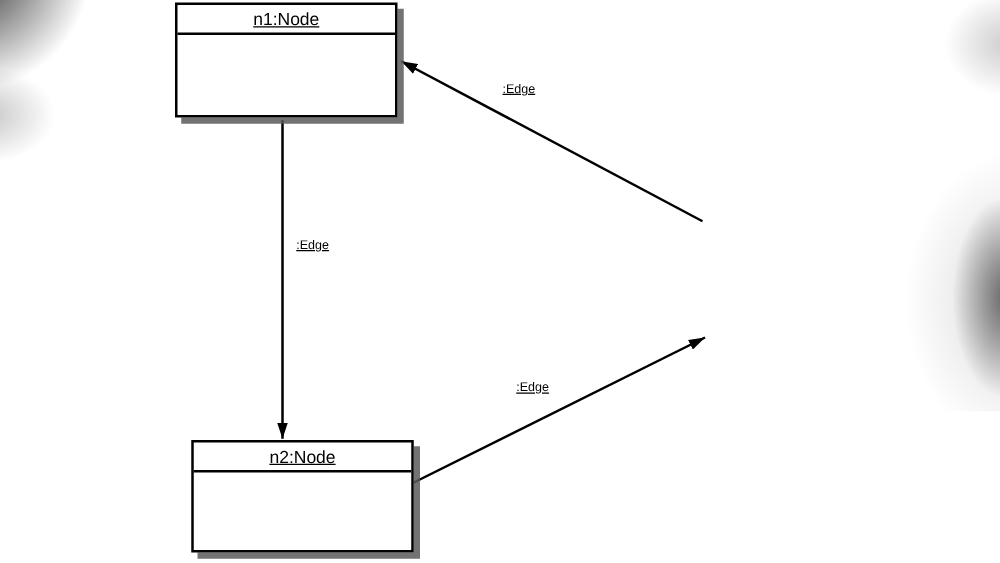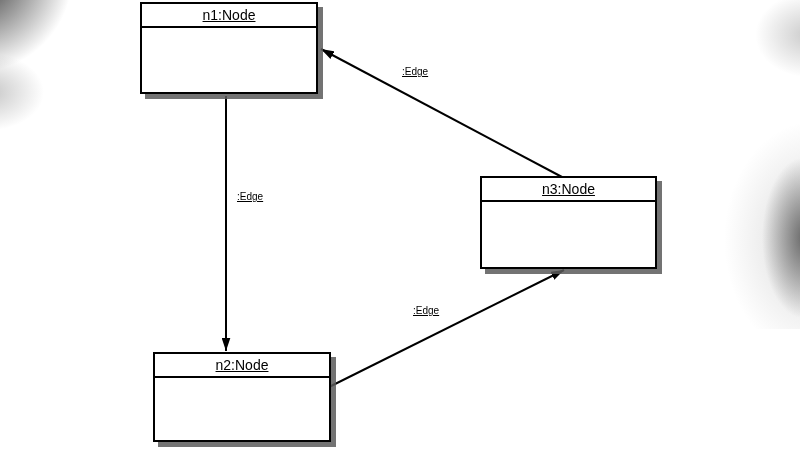--- a/index.html
+++ b/index.html
@@ -68,24 +68,18 @@
     <div class="body"></div>
   </div>
 
   <div class="uml-node" id="node-n2">
     <div class="title">
       <span>n2:Node</span>
     </div>
     <div class="body"></div>
   </div>
 
-  <div class="uml-node" id="node-n3">
-    <div class="title">
-      <span>n3:Node</span>
-    </div>
-    <div class="body"></div>
-  </div>
 
   <div class="edge-label" id="edge-label-0">:Edge</div>
   <div class="edge-label" id="edge-label-1">:Edge</div>
   <div class="edge-label" id="edge-label-2">:Edge</div>
 
 </div>
 
 </body></html>

